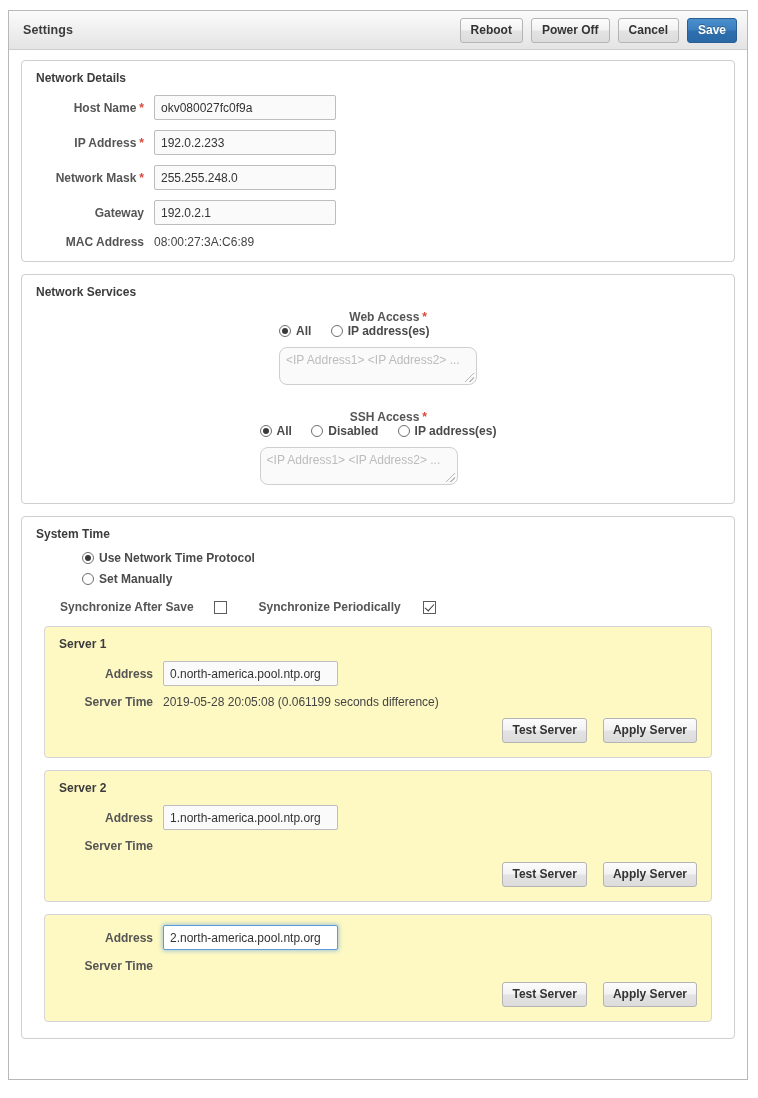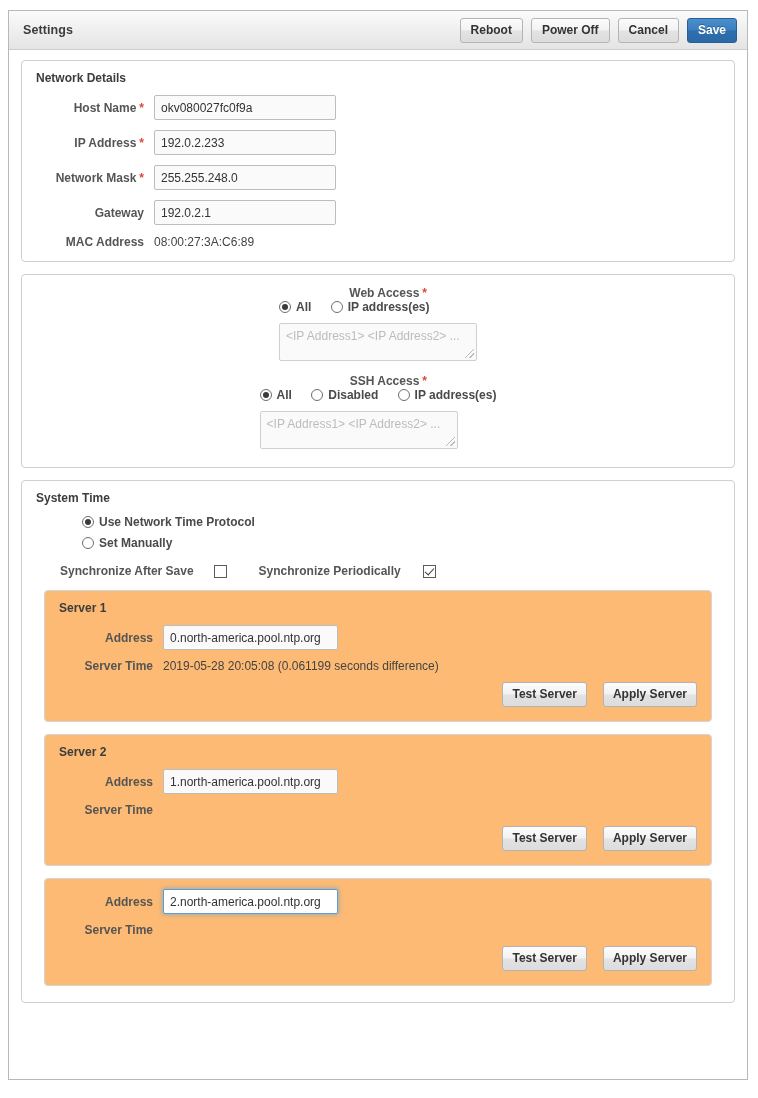--- a/index.html
+++ b/index.html
@@ -149,21 +149,21 @@
   .ta-wrap {
     position: relative;
     width: 198px;
   }
   .textarea {
     font-family: "Liberation Sans", sans-serif;
     font-size: 12px;
     color: #0369a1;
     background: #fafafa;
     border: 1px solid #cfcfcf;
-    border-radius: 2px;
+    border-radius: 8px;
     padding: 5px 6px;
     width: 198px;
     height: 38px;
     box-sizing: border-box;
     resize: none;
     display: block;
   }
   .textarea::placeholder { color: #bcbcbc; }
   .ta-grip {
     position: absolute;
@@ -278,21 +278,21 @@
   .sync-gap-b { width: 32px; }
   .sync-gap-c { width: 22px; }
 
   
   .server-panel {
     border: 1px solid #d5d5d5;
     border-radius: 4px;
     padding: 10px 14px 14px 14px;
     margin: 0 8px 12px 8px;
     box-sizing: border-box;
-    background: #fdba74;
+    background: #fef9c3;
   }
   .server-panel:last-child { margin-bottom: 4px; }
   .server-title {
     font-size: 12px;
     font-weight: bold;
     color: #3c3c3c;
     margin-bottom: 10px;
   }
   .srv-row {
     display: flex;
@@ -369,20 +369,21 @@
         <input class="input input-net" type="text" value="192.0.2.1" style="">
       </div>
 
       <div class="row">
         <div class="lbl">MAC Address</div>
         <div class="static-val">08:00:27:3A:C6:89</div>
       </div>
     </div>
 
     <div class="panel">
+      <div class="panel-title">Network Services</div>
 
       <div class="svc-row">
         <div class="svc-lbl">
           <span>Web Access</span><span class="req">*</span>
         </div>
         <div class="svc-body">
           <div class="svc-opts">
             <span class="opt">
               <span class="radio on"></span>
               <span class="opt-lbl">All</span>
@@ -392,21 +393,21 @@
               <span class="opt-lbl">IP address(es)</span>
             </span>
           </div>
           <div class="ta-wrap">
             <textarea class="textarea" placeholder="&lt;IP Address1&gt; &lt;IP Address2&gt; ..." style=""></textarea>
             <span class="ta-grip"></span>
           </div>
         </div>
       </div>
 
-      <div class="svc-row" style="margin-top:12px;">
+      <div class="svc-row" style="margin-top:24px;">
         <div class="svc-lbl">
           <span>SSH Access</span><span class="req">*</span>
         </div>
         <div class="svc-body">
           <div class="svc-opts">
             <span class="opt">
               <span class="radio on"></span>
               <span class="opt-lbl">All</span>
             </span>
             <span class="opt">

